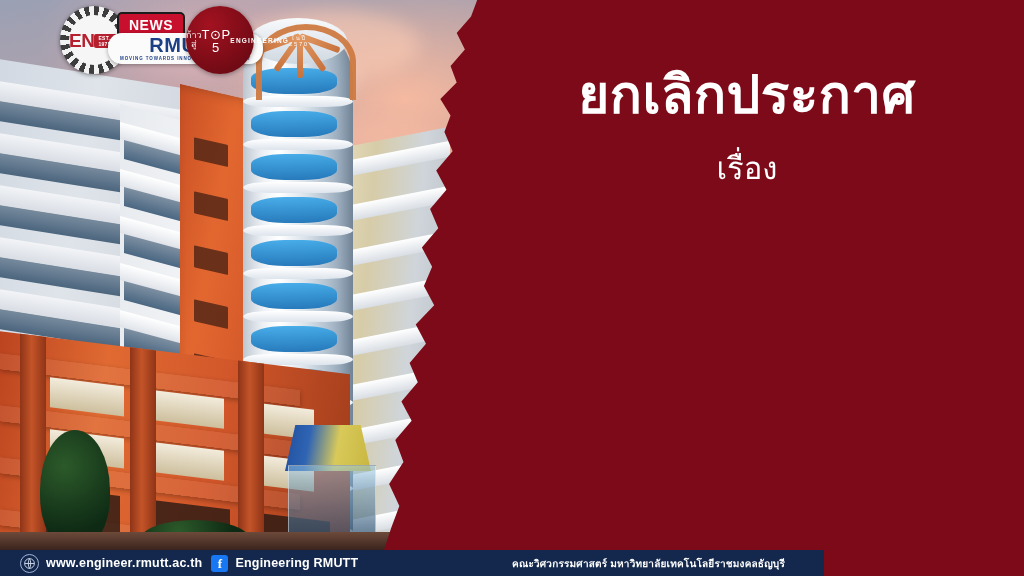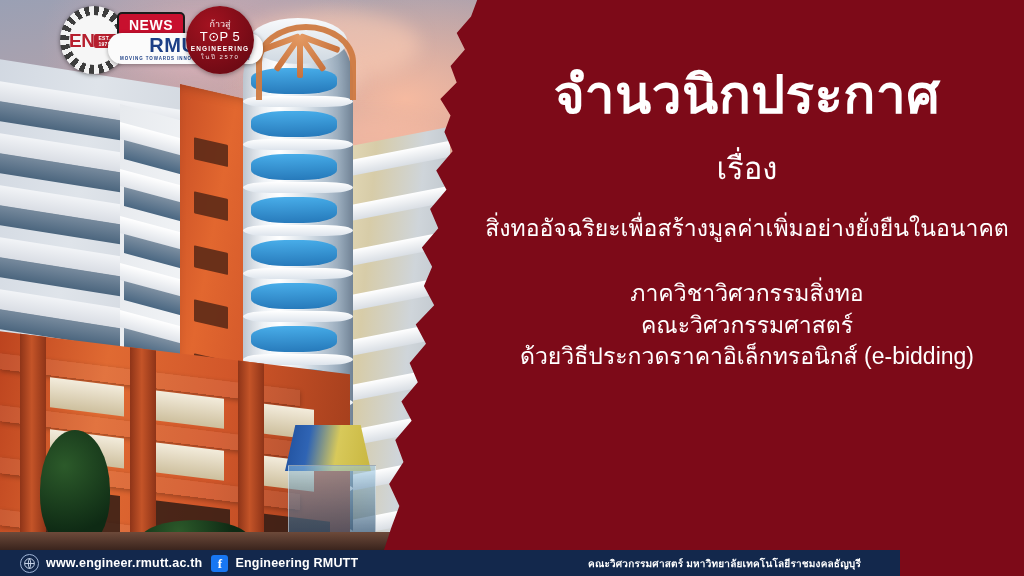--- a/index.html
+++ b/index.html
@@ -208,21 +208,21 @@
   .rmutt-word{
     font-weight:bold;font-size:20px;color:#1d3f86;line-height:1;letter-spacing:.5px;
   }
   .rmutt-tag{
     font-size:4.5px;font-weight:bold;color:#1d3f86;letter-spacing:.9px;margin-top:1px;
   }
   .top5{
     position:absolute;left:186px;top:6px;width:68px;height:68px;border-radius:50%;
     background:radial-gradient(circle at 35% 28%,#a31220,#6e0a14 78%);
     box-shadow:0 1px 5px rgba(0,0,0,.4);
-    display:flex;flex-direction:column;align-items:center;justify-content:center;
+    display:flex;flex-direction:row;align-items:center;justify-content:flex-start;
     color:#fff;text-align:center;line-height:1;
   }
   .top5 .k1{font-size:9px;}
   .top5 .k2{font-size:13px;font-weight:normal;letter-spacing:.5px;margin-top:1px;}
   .top5 .k3{font-size:6.5px;font-weight:bold;letter-spacing:1.2px;margin-top:3px;}
   .top5 .k4{font-size:6px;letter-spacing:1.6px;margin-top:2px;opacity:.9;}
 
   
   .content{
     position:absolute;left:470px;top:0;width:554px;height:550px;
@@ -240,21 +240,21 @@
     margin-top:26px;font-size:23px;line-height:1.32;font-weight:400;
   }
   .body div{white-space:nowrap;}
   .org{
     margin-top:34px;font-size:23px;line-height:1.38;font-weight:400;
   }
   .org div{white-space:nowrap;}
 
   
   .footer{
-    position:absolute;left:0;bottom:0;width:900px;height:26px;
+    position:absolute;left:0;bottom:0;width:824px;height:26px;
     background:#13284c;
     display:flex;align-items:center;
     color:#fff;
   }
   .f-left{display:flex;align-items:center;padding-left:20px;gap:9px;}
   .f-right{margin-left:auto;padding-right:39px;font-size:10px;font-weight:bold;letter-spacing:.2px;}
   .f-item{display:flex;align-items:center;gap:7px;}
   .f-text{font-size:12.5px;font-weight:bold;letter-spacing:.2px;}
   .ic{
     width:17px;height:17px;border-radius:50%;flex:none;
@@ -422,29 +422,23 @@
     </div>
     <div class="top5">
       <div class="k1">ก้าวสู่</div>
       <div class="k2">T⊙P 5</div>
       <div class="k3">ENGINEERING</div>
       <div class="k4">ในปี 2570</div>
     </div>
   </div>
 
   <div class="content">
-    <div class="headline">จำนวนิกประกาศ</div>
+    <div class="headline">ยกเลิกประกาศ</div>
     <div class="subject">เรื่อง</div>
     <div class="body" id="bodyLines">
-        <div>สิ่งทออัจฉริยะเพื่อสร้างมูลค่าเพิ่มอย่างยั่งยืนในอนาคต</div>
-      </div>
-    <div class="org" id="orgLines">
-        <div>ภาควิชาวิศวกรรมสิ่งทอ</div>
-        <div>คณะวิศวกรรมศาสตร์</div>
-        <div>ด้วยวิธีประกวดราคาอิเล็กทรอนิกส์ (e-bidding)</div>
       </div>
   </div>
 
   <div class="footer">
     <div class="f-left">
       <div class="f-item">
         <span class="ic ic-globe">
           <svg width="13" height="13" viewBox="0 0 24 24" fill="none" stroke="currentColor" stroke-width="1.7">
             <circle cx="12" cy="12" r="9"></circle>
               <path d="M3 12h18M12 3c3 3.6 3 14.4 0 18M12 3c-3 3.6-3 14.4 0 18"></path>

